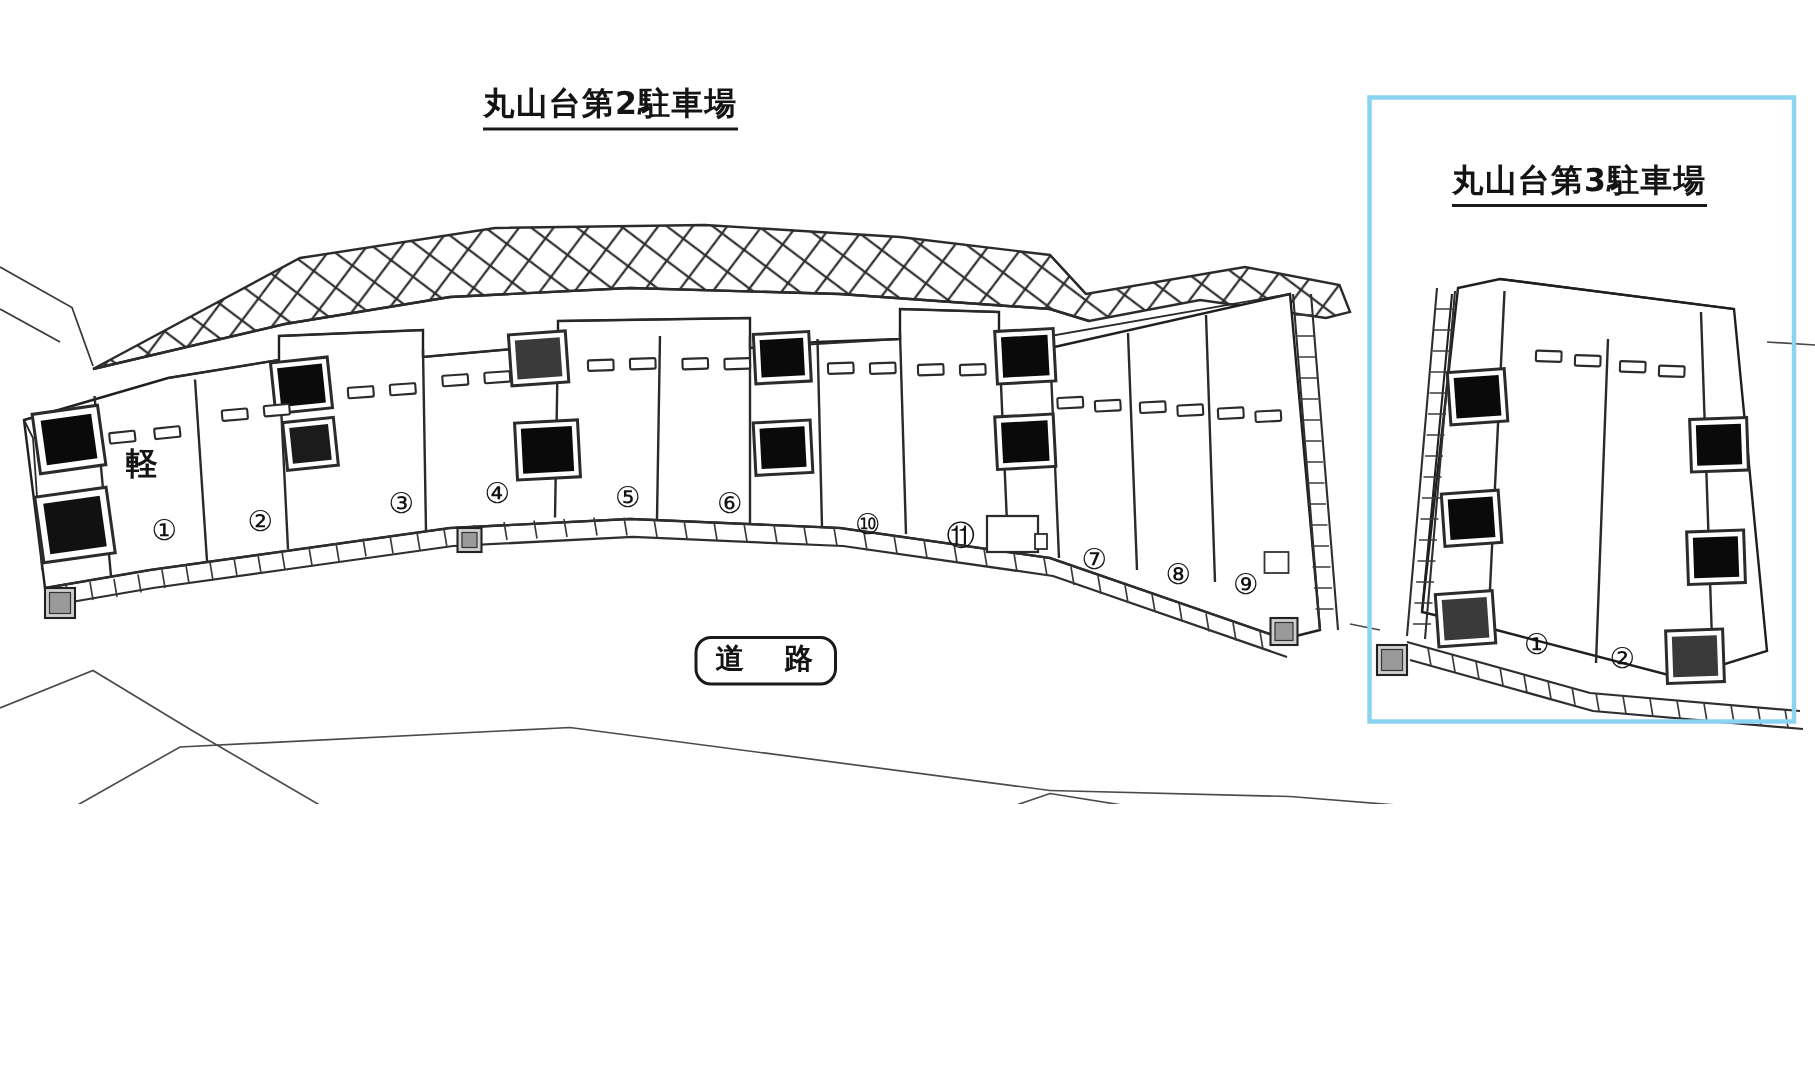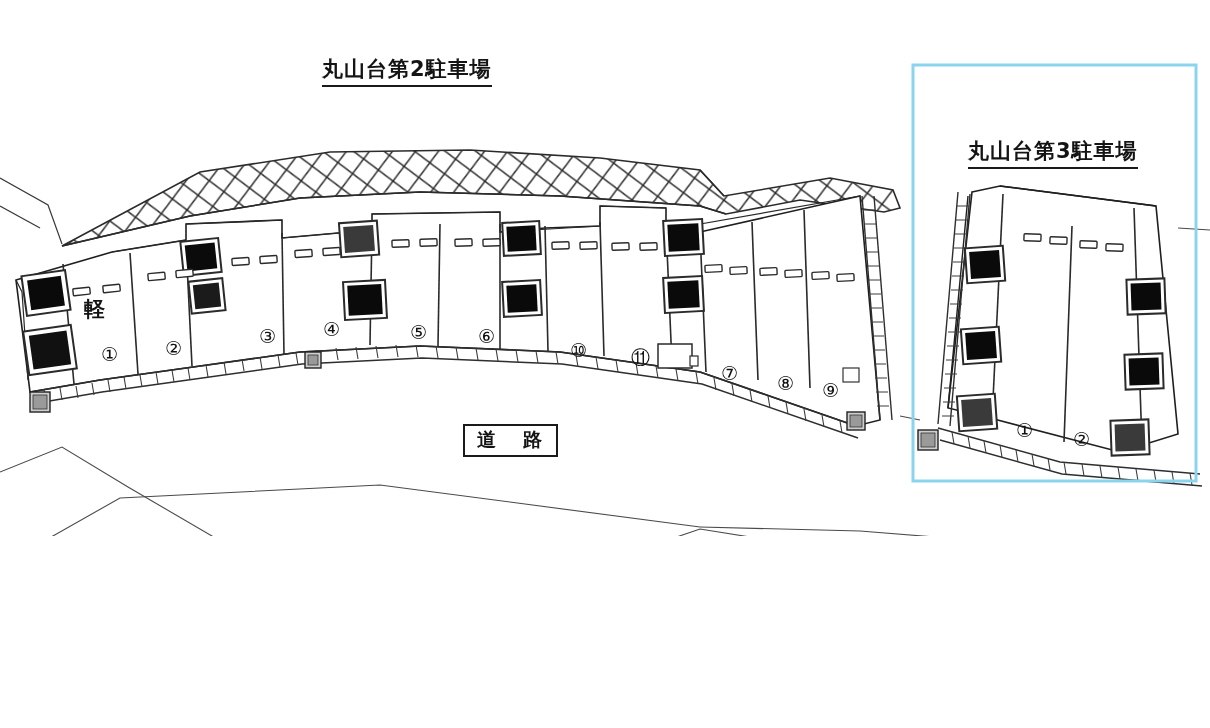--- a/index.html
+++ b/index.html
@@ -400,23 +400,23 @@
     <g fill="none" stroke="#4a4a4a" stroke-width="1.1">
       <path d="M 1178 228 L 1210 230"></path>
       <path d="M 900 416 L 920 420"></path>
     </g>
 
     <rect x="913" y="65" width="283" height="416" fill="none" stroke="#8bd4f0" stroke-width="3"></rect>
   </svg>
 
   <div class="label title-label" style="left:322px; top:55px;">丸山台第2駐車場</div>
 
-  <div class="label title-label" style="left:968px; top:137px;">丸山台第3駐車場</div>
-
-  <div class="label boxed-label" style="left:463px; top:424px;">道　路</div>
+  <div class="label title-label" style="left:968px; top:106px;">丸山台第3駐車場</div>
+
+  <div class="label boxed-label" style="left:463px; top:424px;border-radius:11px;">道　路</div>
 
 
   <div class="label kei-label" style="left:84px; top:295px;">軽</div>
 
   <div class="stall-num" style="left:101px; top:345px;">①</div>
   <div class="stall-num" style="left:165px; top:339px;">②</div>
   <div class="stall-num" style="left:259px; top:327px;">③</div>
   <div class="stall-num" style="left:323px; top:320px;">④</div>
   <div class="stall-num" style="left:410px; top:323px;">⑤</div>
   <div class="stall-num" style="left:478px; top:327px;">⑥</div>

